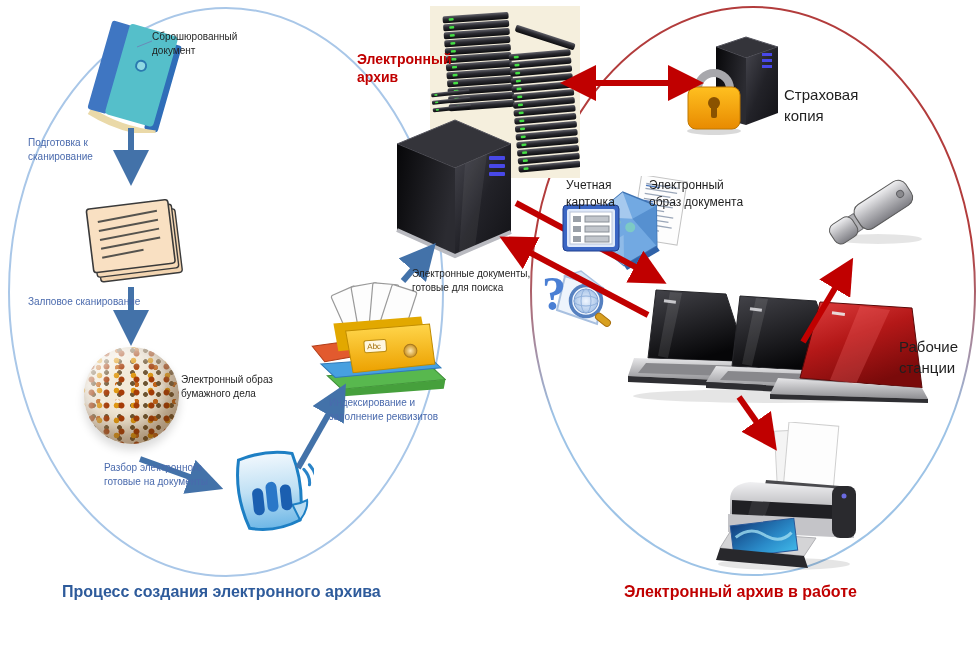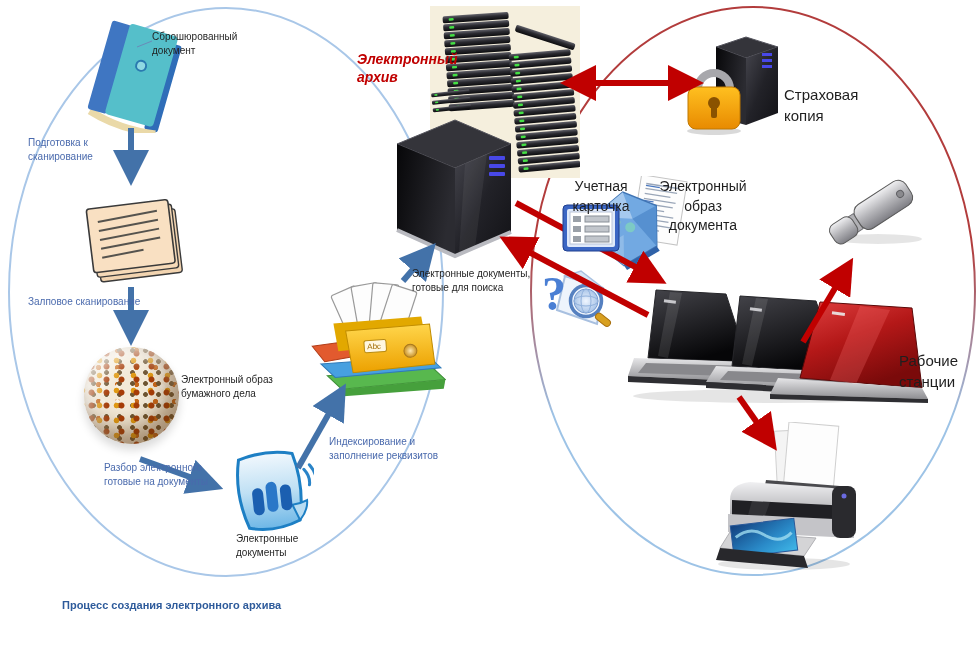--- a/index.html
+++ b/index.html
@@ -1,25 +1,25 @@
 <!DOCTYPE html>
 <html><head>
 <meta charset="utf-8">
 <style>
   html,body{margin:0;padding:0;background:#fff;}
   #canvas{position:relative;width:977px;height:647px;background:#fff;overflow:hidden;
           font-family:"Liberation Sans","DejaVu Sans",sans-serif;}
   svg{display:block;}
   .lbl{position:absolute;font-size:10px;line-height:1.4;color:#1f1f1f;z-index:6;}
   .lbl.blue{color:#4a6aad;}
-  .lbl.small{font-size:14px;text-align:center;}
+  .lbl.small{font-size:12px;}
   .lbl.med{font-size:15px;}
   .archive-lbl{position:absolute;left:357px;top:50px;width:115px;font-size:14px;line-height:1.3;
-               font-weight:bold;color:#c00000;z-index:6;font-style:italic;}
-  .caption{position:absolute;top:599px;font-size:11px;font-weight:bold;z-index:6;}
+               font-weight:bold;color:#c00000;z-index:6;}
+  .caption{position:absolute;top:583px;font-size:16px;font-weight:bold;z-index:6;}
   .caption.left{left:62px;color:#2e5b9b;}
   .caption.right{left:624px;color:#c00000;}
   .panel{position:absolute;left:430px;top:6px;width:150px;height:172px;background:#f5efdd;z-index:1;}
   .icon{position:absolute;z-index:3;}
   .icon.over{z-index:5;}
   .arrows{position:absolute;left:0;top:0;z-index:4;pointer-events:none;}
   .ellipses{position:absolute;left:0;top:0;z-index:0;}
   .sphere{position:absolute;left:84px;top:347px;width:95px;height:97px;border-radius:50%;z-index:3;
     background-color:#f3ead8;
     background-image:
@@ -407,23 +407,23 @@
       <line x1="803" y1="342" x2="847" y2="268" marker-end="url(#mRed)"></line>
       <line x1="739" y1="397" x2="770" y2="441" marker-end="url(#mRed)"></line>
     </g>
   </svg>
 
   <div class="lbl" style="left:152px;top:30px;width:130px">Сброшюрованный документ</div>
   <div class="lbl blue" style="left:28px;top:136px;width:112px">Подготовка к сканирование</div>
   <div class="lbl" style="left:181px;top:373px;width:132px">Электронный образ бумажного дела</div>
   <div class="lbl blue" style="left:28px;top:295px;width:115px">Залповое сканирование</div>
   <div class="lbl blue" style="left:104px;top:461px;width:108px">Разбор электронного готовые на документы</div>
-  <div class="lbl" style="left:236px;top:532px;width:100px">Электронные документы</div>
-  <div class="lbl blue" style="left:329px;top:435px;width:125px">Индексирование и заполнение реквизитов</div>
+  <div class="lbl blue" style="left:329px;top:396px;width:125px">Индексирование и заполнение реквизитов</div>
   <div class="lbl" style="left:412px;top:267px;width:132px">Электронные документы, готовые для поиска</div>
   <div class="archive-lbl">Электронный архив</div>
   <div class="lbl small" style="left:566px;top:177px;width:70px">Учетная карточка</div>
   <div class="lbl small" style="left:649px;top:177px;width:108px">Электронный образ документа</div>
   <div class="lbl med" style="left:784px;top:84px;width:85px">Страховая копия</div>
-  <div class="lbl med" style="left:899px;top:350px;width:72px">Рабочие станции</div>
+  <div class="lbl med" style="left:899px;top:336px;width:72px">Рабочие станции</div>
   <div class="caption left">Процесс создания электронного архива</div>
+  <div class="caption right">Электронный архив в работе</div>
 
 </div>
 
 </body></html>

